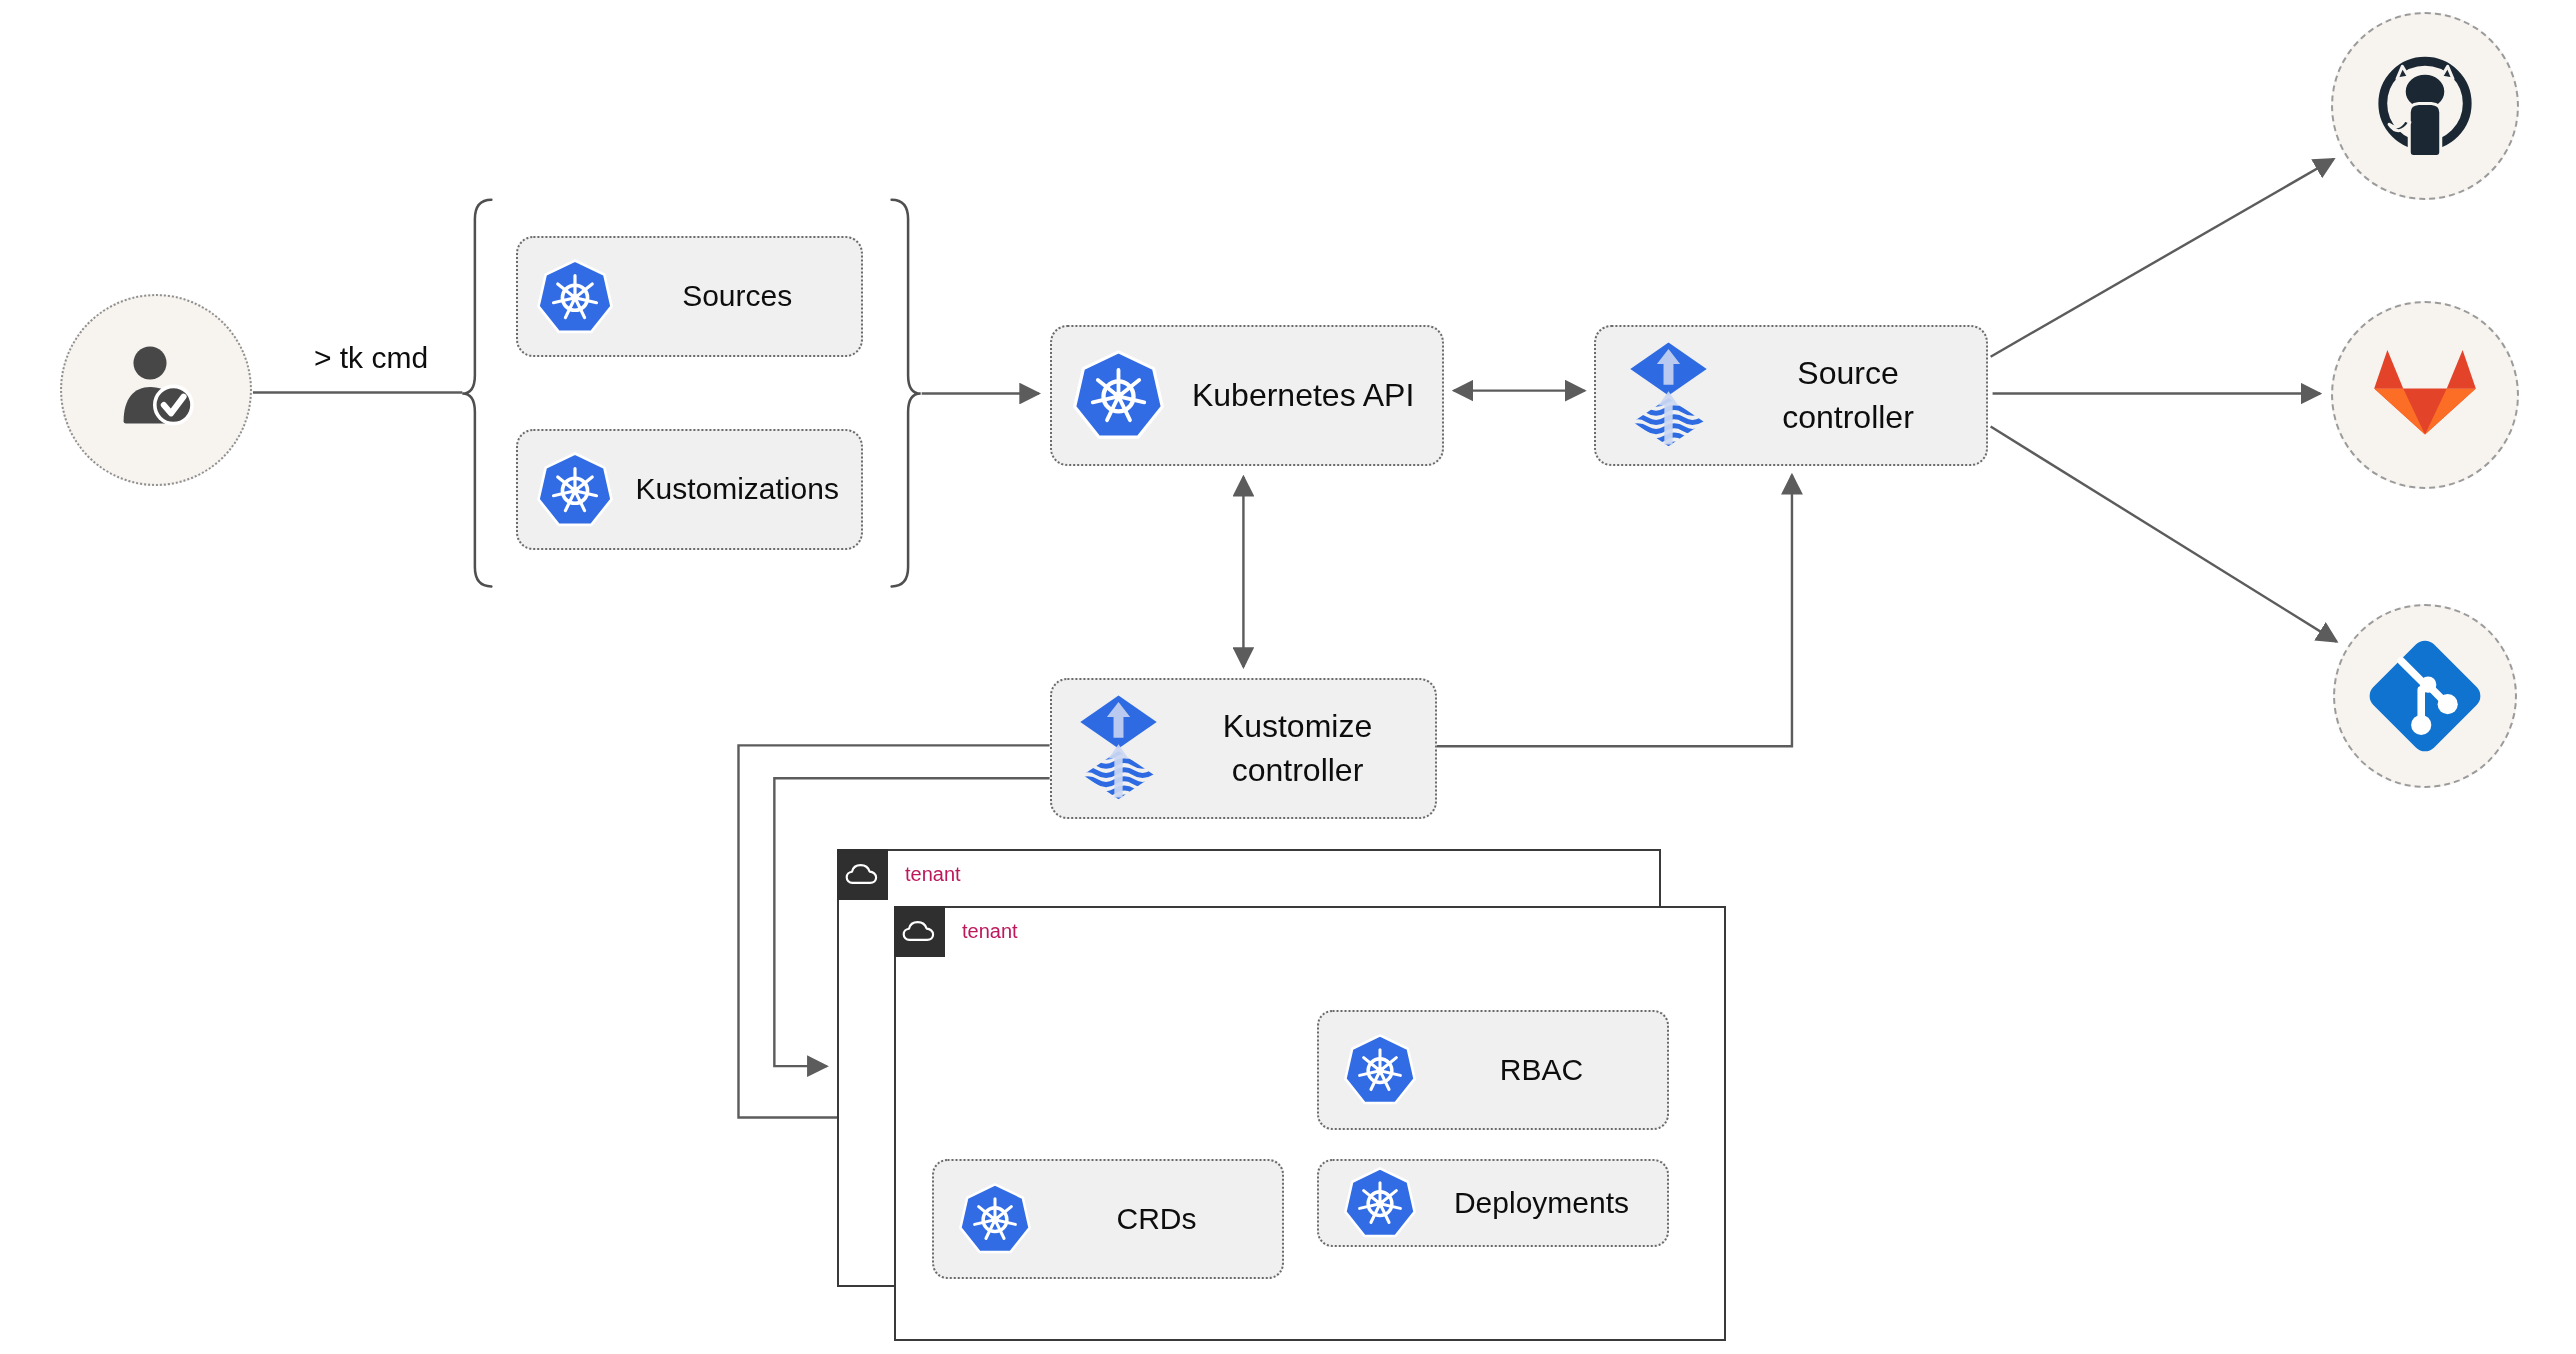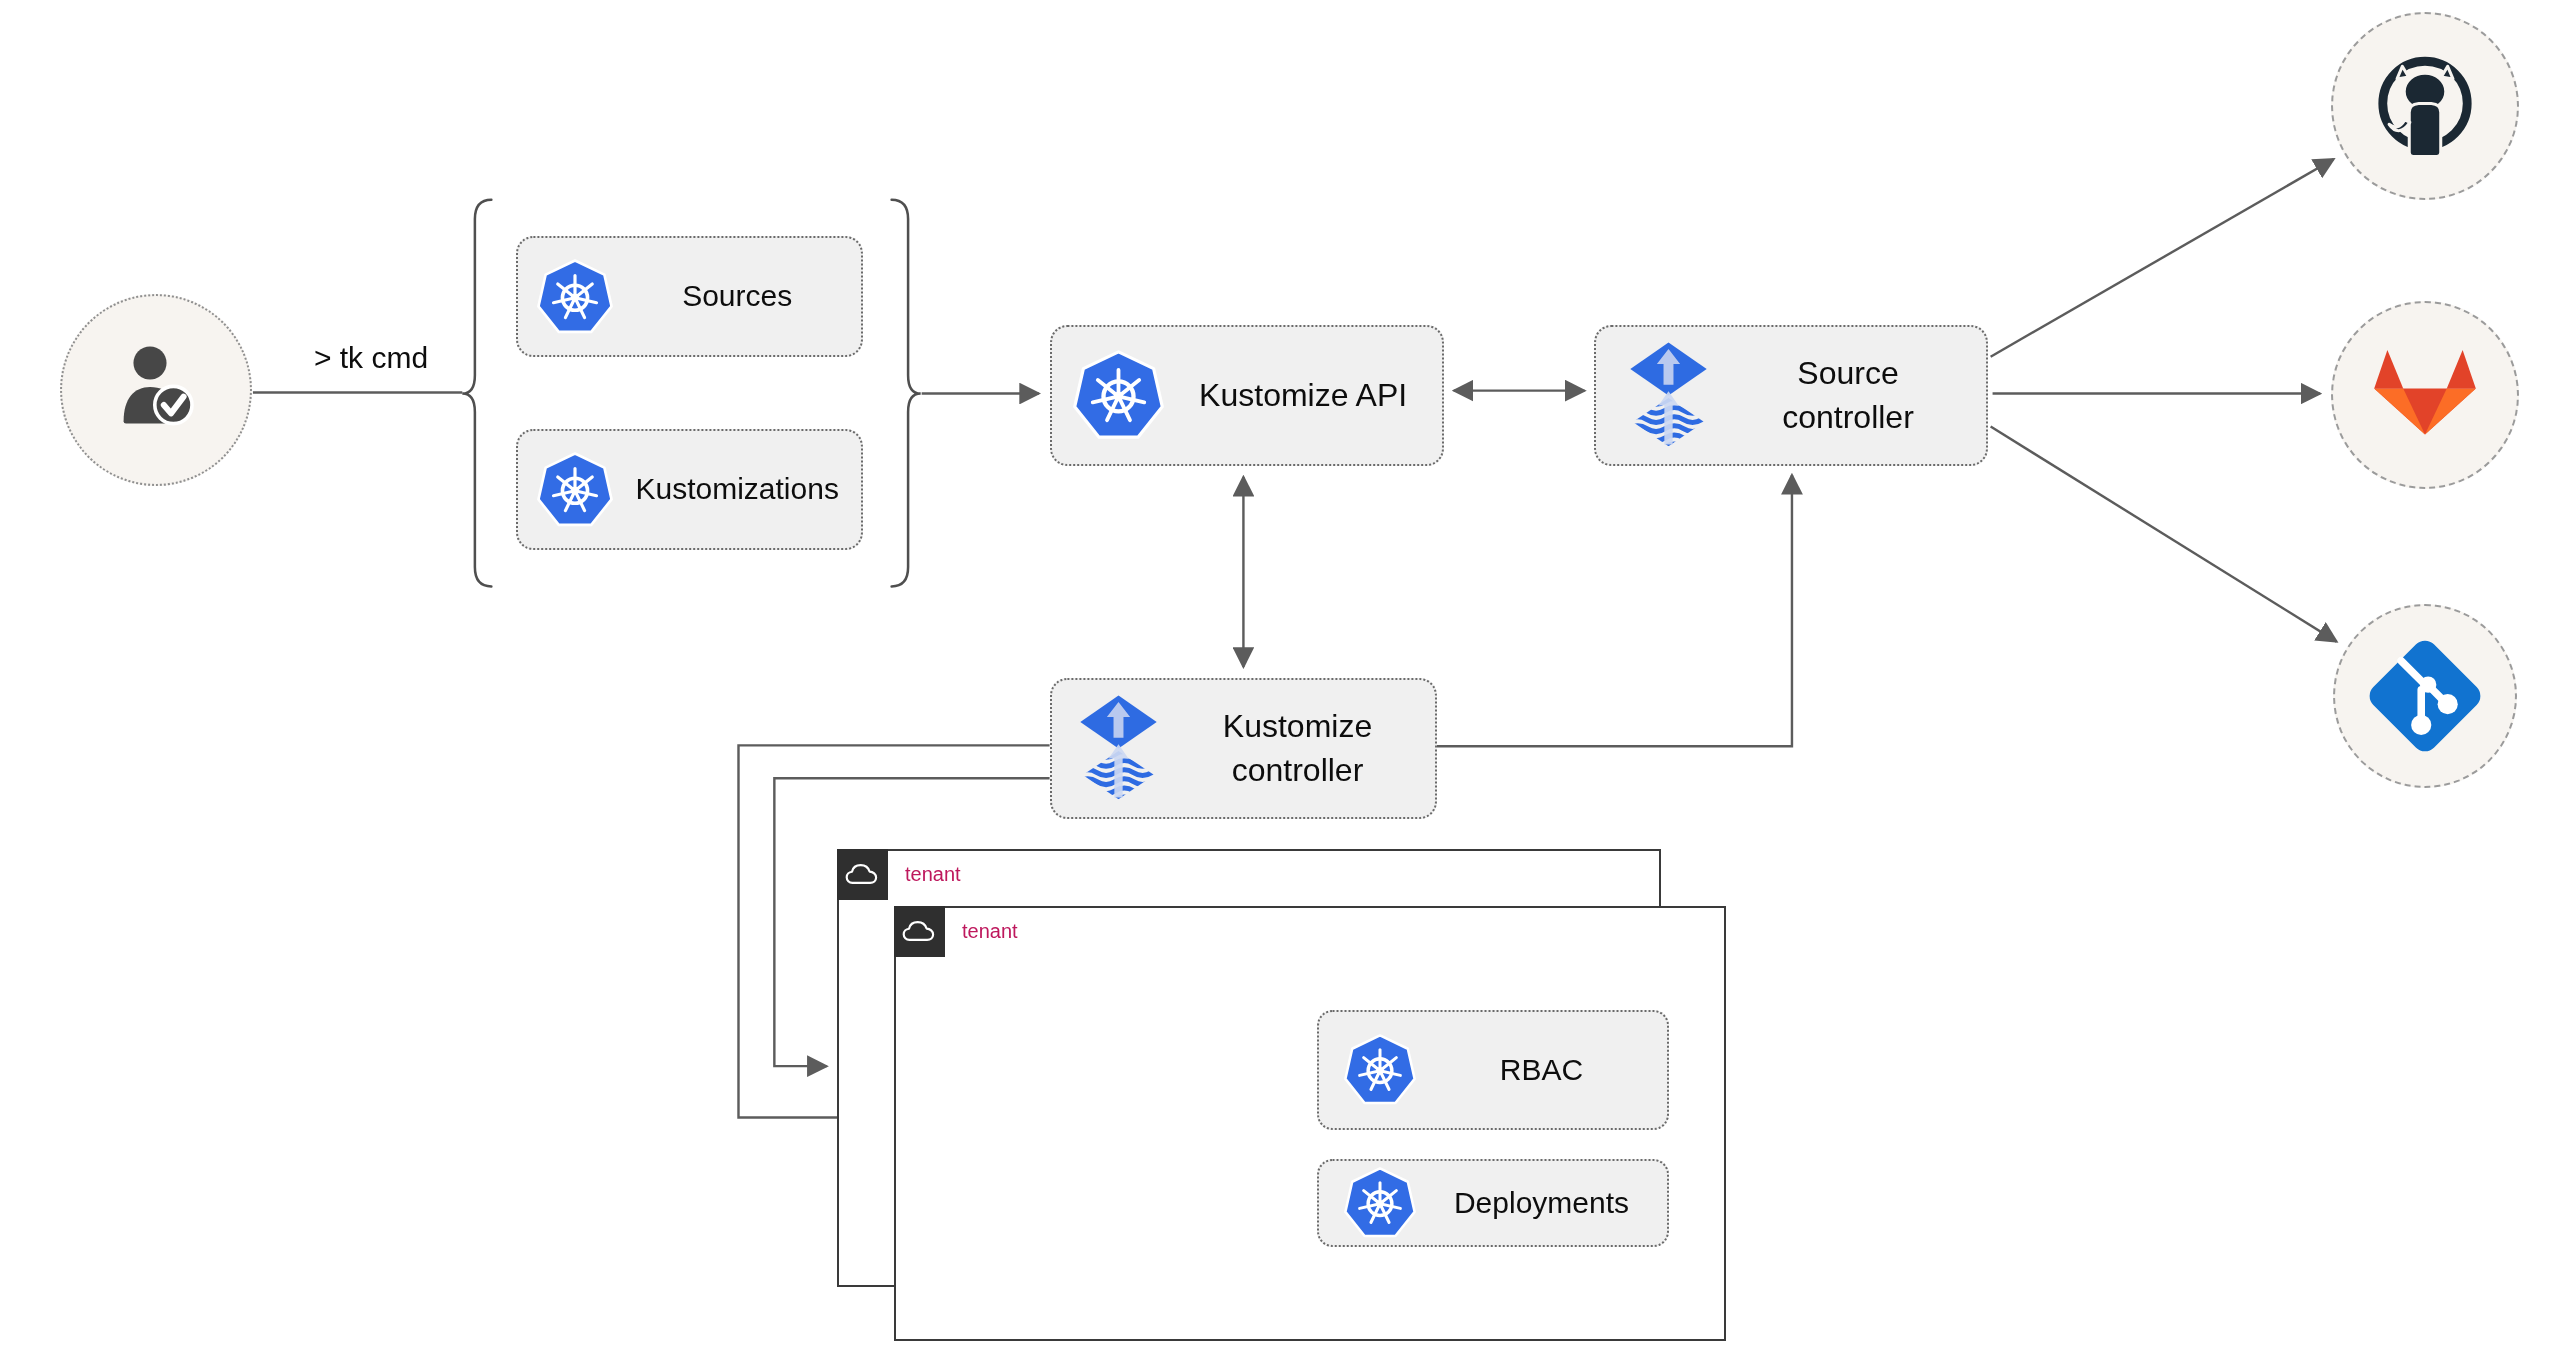--- a/index.html
+++ b/index.html
@@ -176,21 +176,21 @@
       </span>
     <span class="nlabel">Kustomizations</span>
   </div>
 
   <div class="node big" style="left:1050px;top:325px;width:394px;height:141px">
     <span class="nicon" style="margin-left:21.3px">
       <svg width="91" height="91" viewBox="0 0 94 94">
           <use href="#k8s"></use>
         </svg>
       </span>
-    <span class="nlabel">Kustomize API</span>
+    <span class="nlabel">Kubernetes API</span>
   </div>
 
   <div class="node big ctrl" style="left:1050px;top:678px;width:387px;height:141px">
     <span class="nicon" style="margin-left:25px">
       <svg width="83" height="109" viewBox="0 0 100 130">
           <use href="#flux"></use>
         </svg>
       </span>
     <span class="nlabel">Kustomize controller</span>
   </div>
@@ -222,20 +222,28 @@
   </div>
 
   <div class="node" style="left:1317px;top:1010px;width:352px;height:120px;border-radius:15.5px">
     <span class="nicon" style="margin-left:25px">
       <svg width="72" height="72" viewBox="0 0 74 74">
           <use href="#k8s"></use>
         </svg>
       </span>
     <span class="nlabel">RBAC</span>
   </div>
+  <div class="node" style="left:932px;top:1159px;width:352px;height:120px;border-radius:15.5px">
+    <span class="nicon" style="margin-left:25px">
+      <svg width="72" height="72" viewBox="0 0 74 74">
+          <use href="#k8s"></use>
+        </svg>
+      </span>
+    <span class="nlabel">CRDs</span>
+  </div>
   <div class="node" style="left:1317px;top:1159px;width:352px;height:88px;border-radius:15.5px">
     <span class="nicon" style="margin-left:25px">
       <svg width="72" height="72" viewBox="0 0 74 74">
           <use href="#k8s"></use>
         </svg>
       </span>
     <span class="nlabel">Deployments</span>
   </div>
 
   <div class="provider" style="left:2331px;top:11.6px;width:188px;height:188px">

